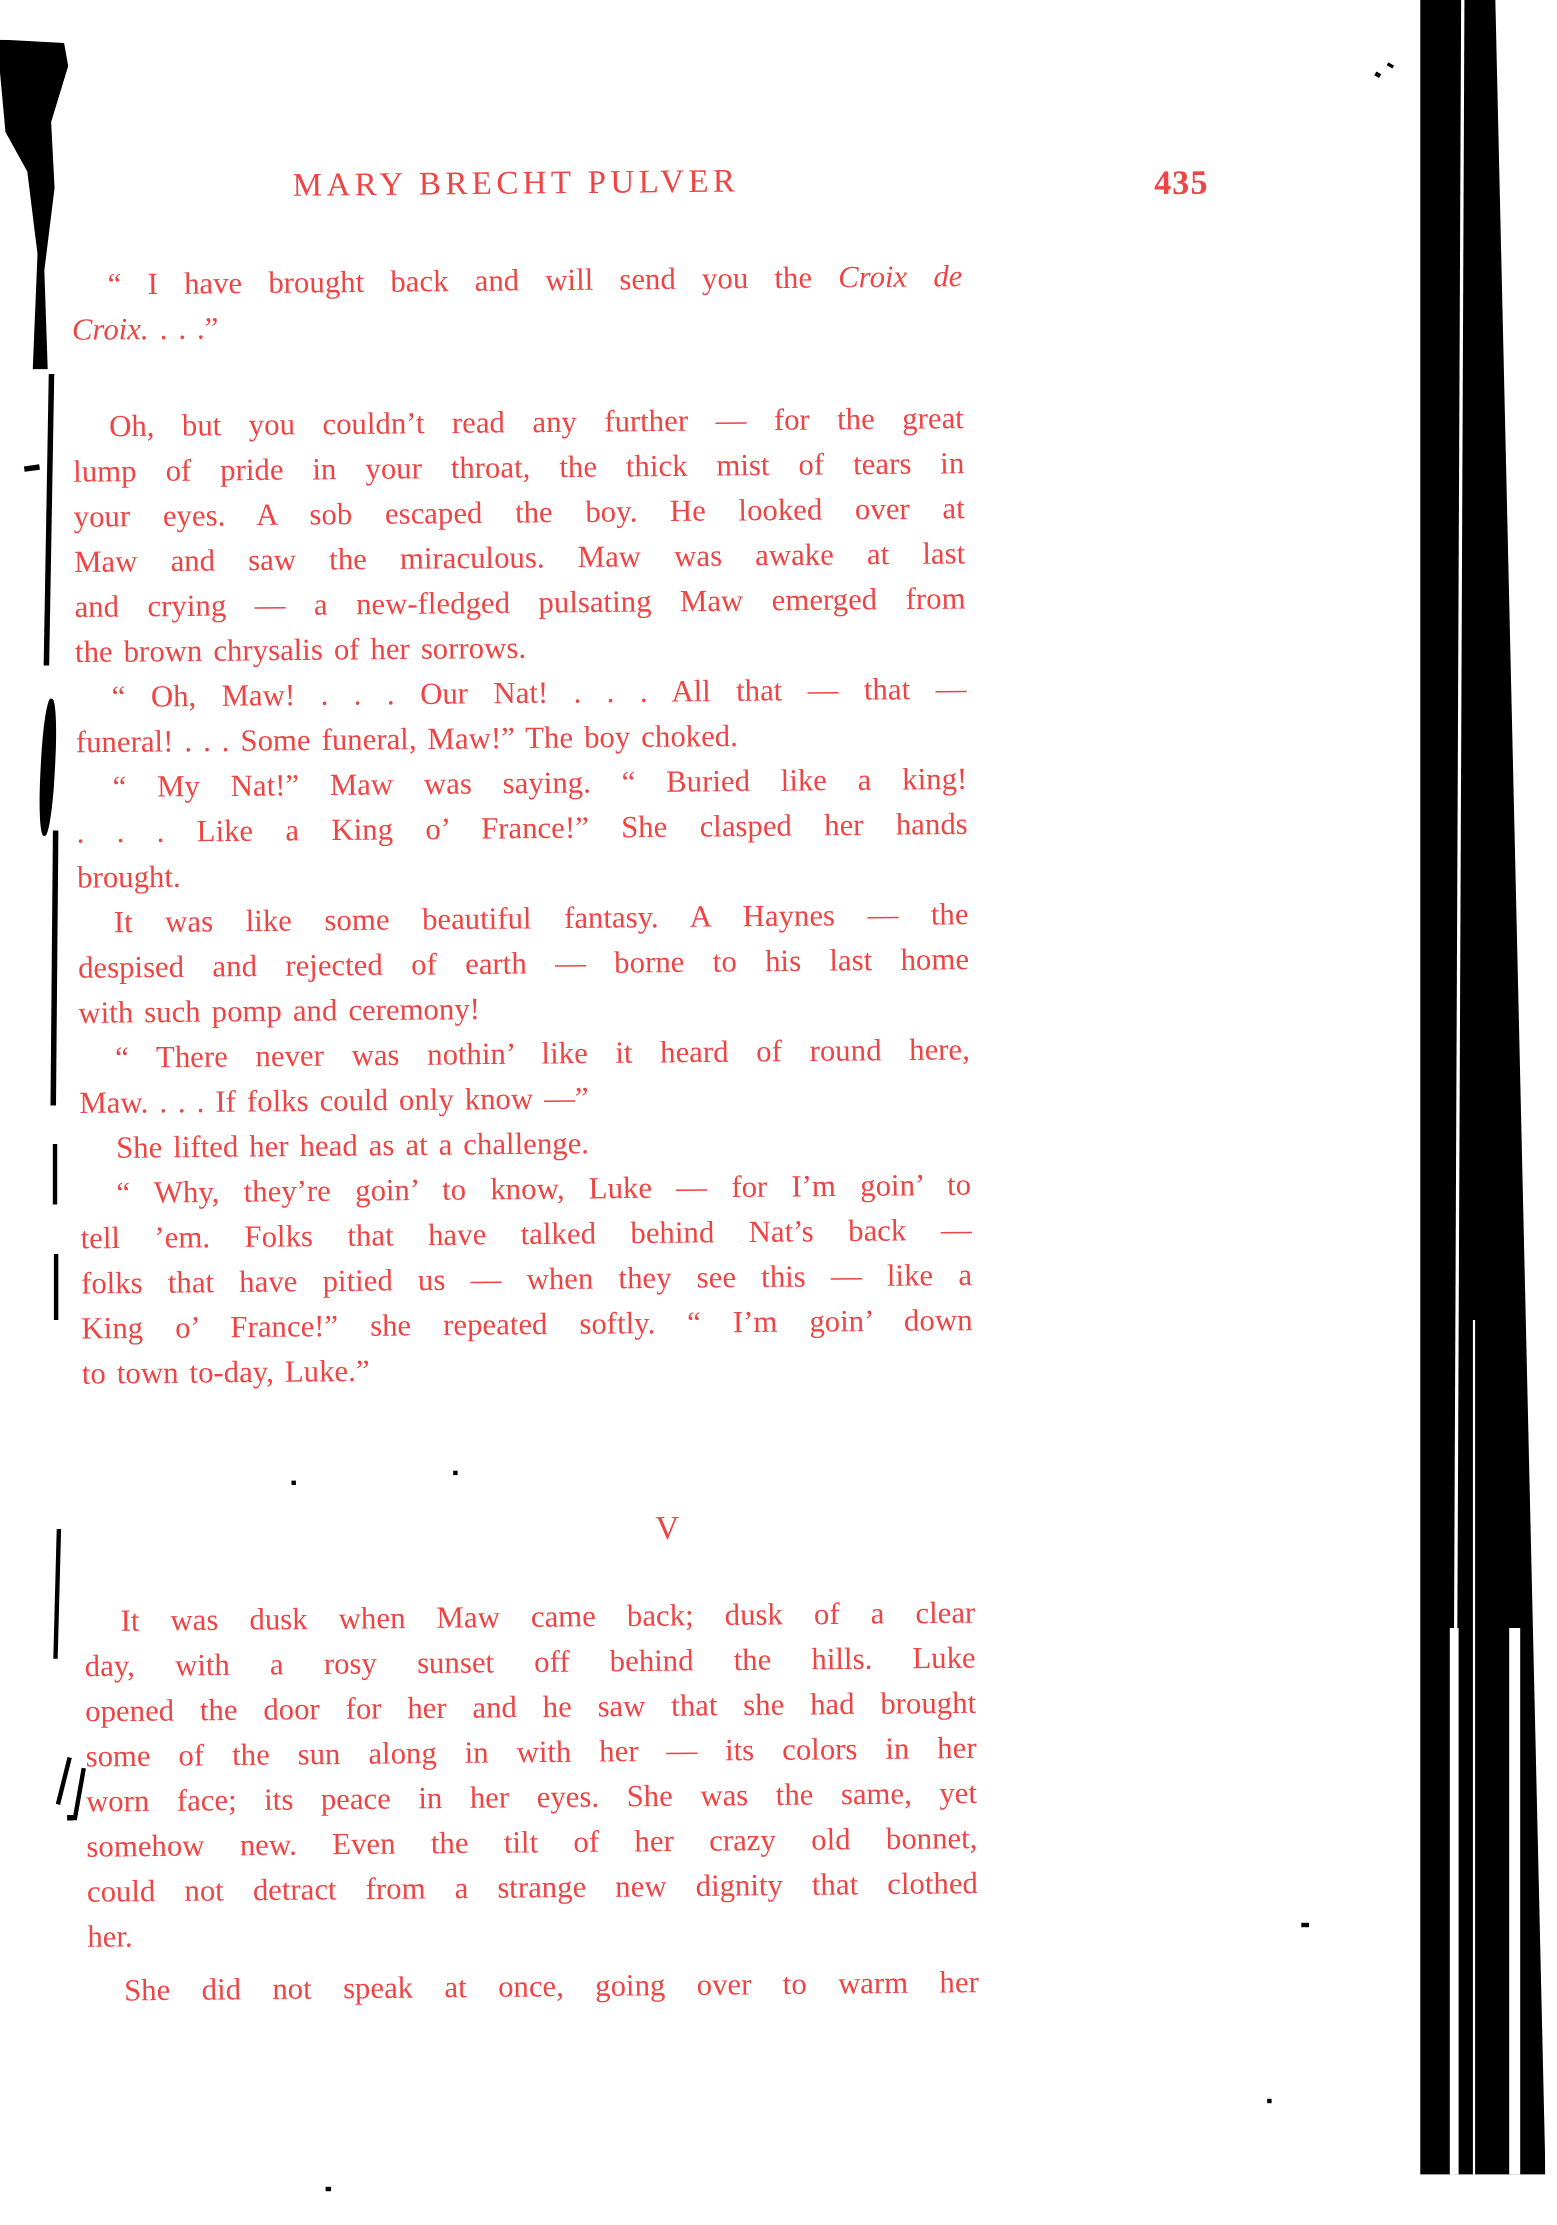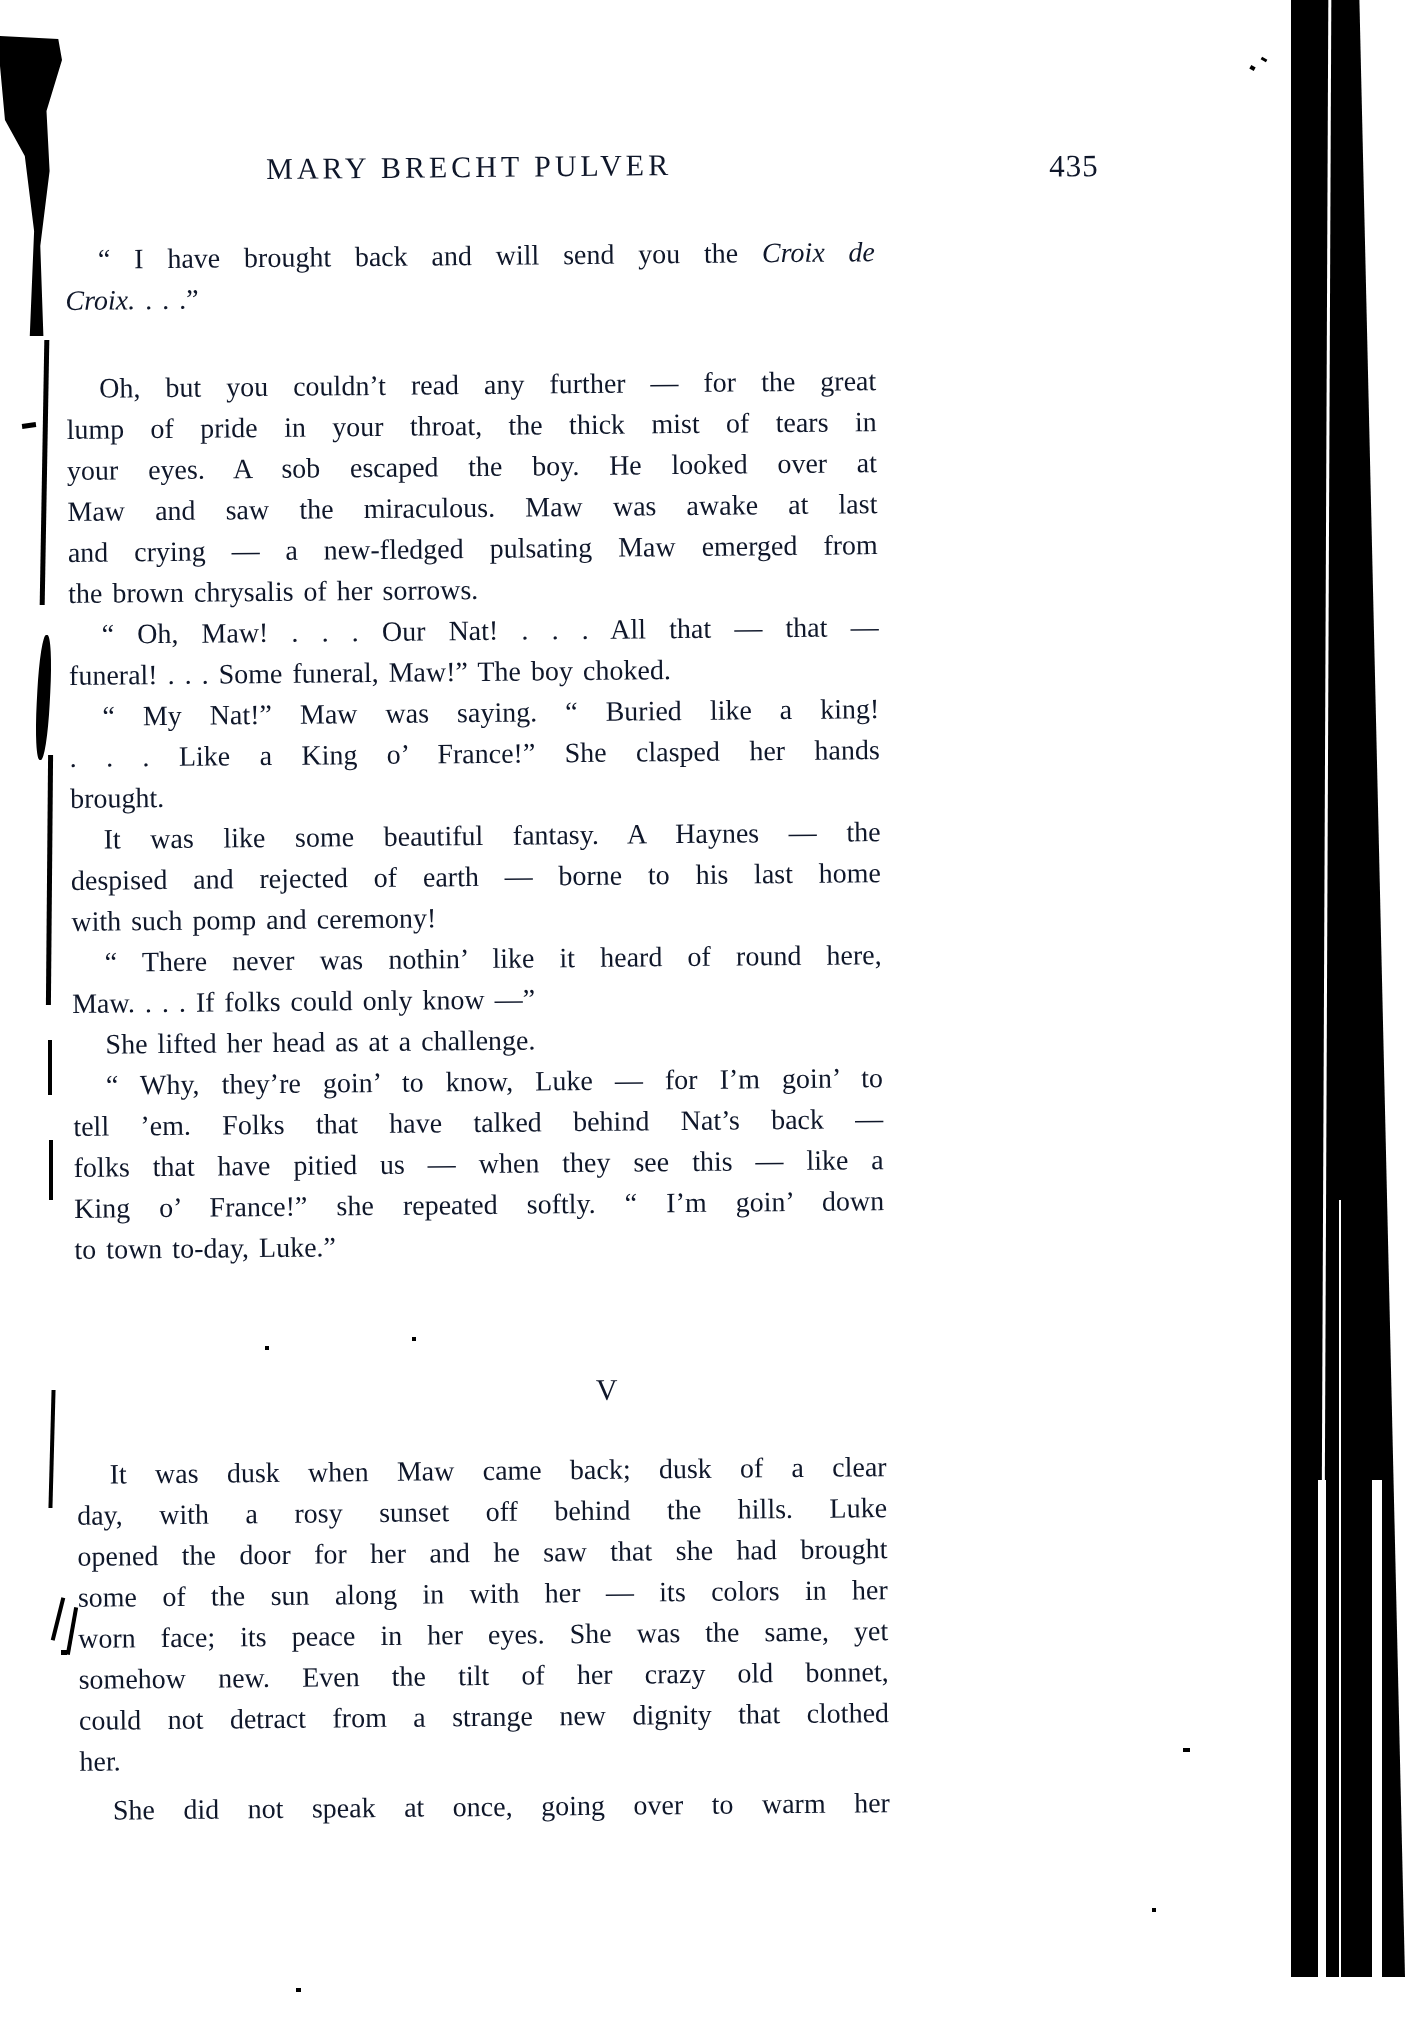--- a/index.html
+++ b/index.html
@@ -1,21 +1,21 @@
 <!DOCTYPE html>
 <html><head>
 <meta charset="utf-8">
 <style>
   html,body{margin:0;padding:0;background:#ffffff;}
   .page{position:relative;width:1415px;height:2023px;background:#fff;overflow:hidden;
-        font-family:"Liberation Serif",serif;color:#0f172a;}
+        font-family:"Liberation Serif",serif;color:#ef4444;}
   .content{position:absolute;left:72px;top:150px;width:810px;transform:rotate(-0.55deg);}
   .running-header{position:relative;height:41px;}
   .author{display:block;text-align:center;font-size:30px;letter-spacing:4px;white-space:nowrap;}
-  .pagenum{position:absolute;left:985px;top:4px;font-size:31px;letter-spacing:1px;}
+  .pagenum{position:absolute;left:985px;top:4px;font-size:31px;letter-spacing:1px;font-weight:bold;}
   .line{font-size:28px;line-height:41px;text-align:justify;text-align-last:left;word-spacing:3px;}
   .line.just{text-align-last:justify;}
   .line.ind{text-indent:33px;}
   .it{font-style:italic;}
   .heading{font-size:30px;line-height:41px;padding-left:520px;}
   .s0 .para:nth-child(1){margin-top:44px;}
   .s0 .para:nth-child(2){margin-top:47px;}
   .s1 .heading{margin-top:104px;}
   .s1 .para:nth-child(2){margin-top:39px;}
   .s1 .para:nth-child(3){margin-top:8px;}

